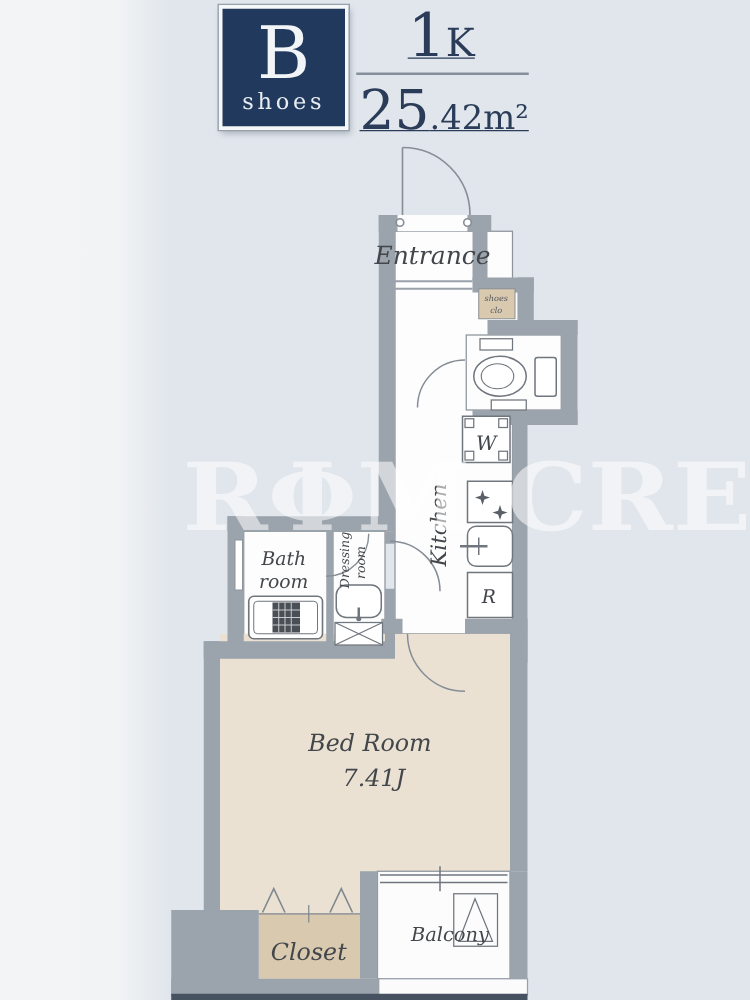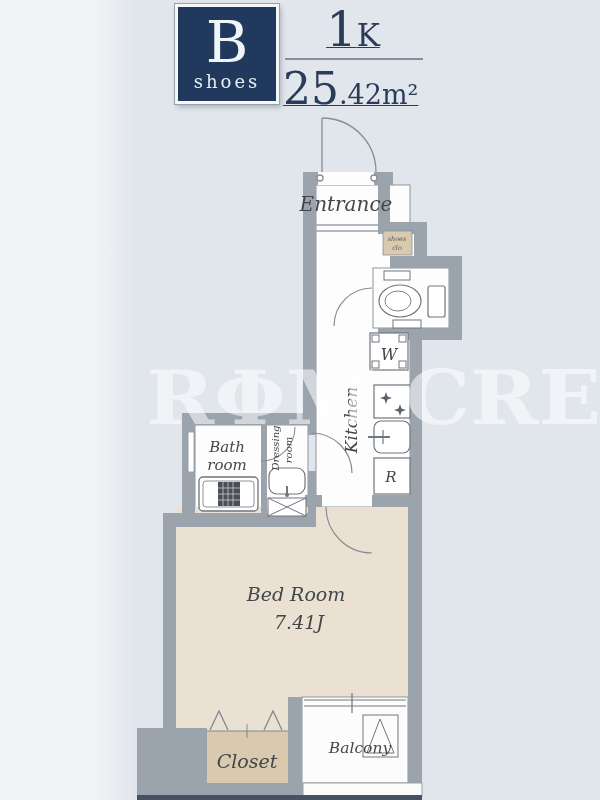--- a/index.html
+++ b/index.html
@@ -20,21 +20,21 @@
     box-shadow:2px 3px 5px rgba(40,50,70,.3);
     display:flex;flex-direction:column;align-items:center;justify-content:center;
   }
   .type-letter{color:#f2f5f8;font-size:58px;line-height:1.0;margin-top:-4px;}
   .type-word{color:#e8edf2;font-size:18px;letter-spacing:3px;margin-top:0px;}
   .hdr-right{position:absolute;left:283px;top:0px;width:140px;color:#2a3c58;text-decoration:underline;}
   .hdr-1k{text-align:center;height:58px;line-height:58px;}
   .hdr-1k .big{font-size:48px;}
   .hdr-1k .small{font-size:31px;}
   .hdr-rule{position:absolute;left:285px;top:58px;width:138px;height:2px;background:#86909d;}
-  .hdr-area{text-align:left;margin-top:3px;white-space:nowrap;}
+  .hdr-area{text-align:right;margin-top:3px;white-space:nowrap;}
   .hdr-area .big{font-size:44px;}
   .hdr-area .mid{font-size:27px;}
 </style>
 </head>
 <body>
 
 <div class="page">
 
   <div class="type-box">
     <div class="type-letter">B</div>

